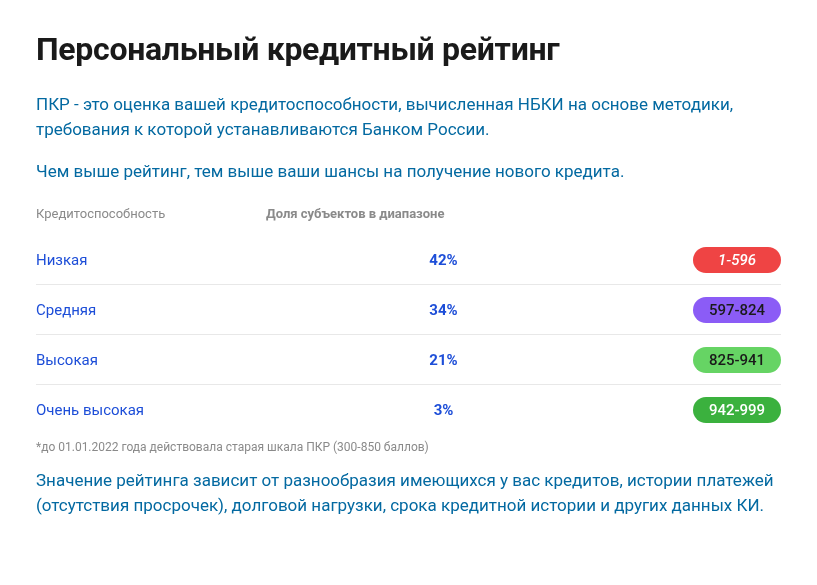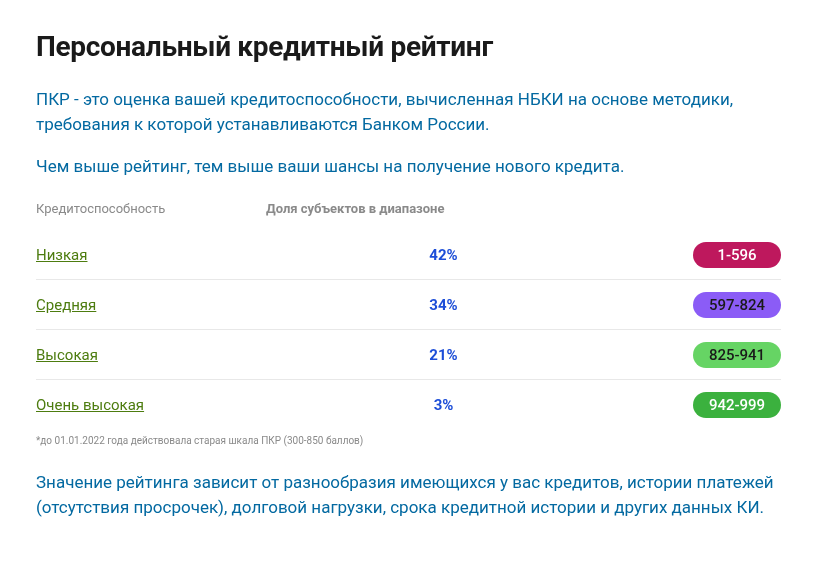--- a/index.html
+++ b/index.html
@@ -8,21 +8,21 @@
       box-sizing: border-box;
     }
     body {
       font-family: -apple-system, BlinkMacSystemFont, "Segoe UI", Roboto, Arial, sans-serif;
       background: #ffffff;
       color: #1a1a1a;
       padding: 30px 36px;
       width: 817px;
     }
     h1 {
-      font-size: 28px;
+      font-size: 32px;
       font-weight: 700;
       margin-bottom: 24px;
       letter-spacing: -0.3px;
     }
     .paragraph {
       font-size: 17px;
       line-height: 1.45;
       margin-bottom: 18px;
       color: #0369a1;
     }
@@ -46,62 +46,61 @@
       display: flex;
       align-items: center;
       font-size: 15px;
       padding: 12px 0 11px 0;
       border-bottom: 1px solid #e8e8e8;
     }
     .table-row:last-of-type {
       border-bottom: none;
     }
     .table-row .col-credit {
-      color: #4d7c0f;
-      text-decoration: underline;
+      color: #1d4ed8;
     }
     .table-row .col-share.row-share {
       color: #1d4ed8;
     }
     .pill {
       display: inline-block;
       min-width: 88px;
       padding: 4px 14px;
       border-radius: 999px;
       color: #ffffff;
       font-size: 15px;
       font-weight: 500;
       text-align: center;
     }
     .pill-dark { color: #1a1a1a; }
     .footnote {
-      font-size: 10px;
+      font-size: 12px;
       color: #8a8a8a;
       margin-top: 4px;
-      margin-bottom: 24px;
+      margin-bottom: 14px;
     }
   </style>
 </head>
 <body>
 
 <h1>Персональный кредитный рейтинг</h1>
 
 <p class="paragraph">ПКР - это оценка вашей кредитоспособности, вычисленная НБКИ на основе методики, требования к которой устанавливаются Банком России.</p>
 <p class="paragraph">Чем выше рейтинг, тем выше ваши шансы на получение нового кредита.</p>
 
 <div class="table-wrap">
   <div class="table-header">
     <div class="col-credit">Кредитоспособность</div>
     <div class="col-share">Доля субъектов в диапазоне</div>
   </div>
   <div id="table-body">
       <div class="table-row">
         <div class="col-credit">Низкая</div>
         <div class="col-share row-share">42%</div>
-        <div class="col-range"><span class="pill" style="background-color: #be185d;">1-596</span></div>
+        <div class="col-range"><span class="pill" style="background-color: #ef4444; font-style: italic;">1-596</span></div>
       </div>
       <div class="table-row">
         <div class="col-credit">Средняя</div>
         <div class="col-share row-share">34%</div>
         <div class="col-range"><span class="pill pill-dark" style="background-color: #8b5cf6;">597-824</span></div>
       </div>
       <div class="table-row">
         <div class="col-credit">Высокая</div>
         <div class="col-share row-share">21%</div>
         <div class="col-range"><span class="pill pill-dark" style="background-color: rgb(102, 212, 100);">825-941</span></div>

